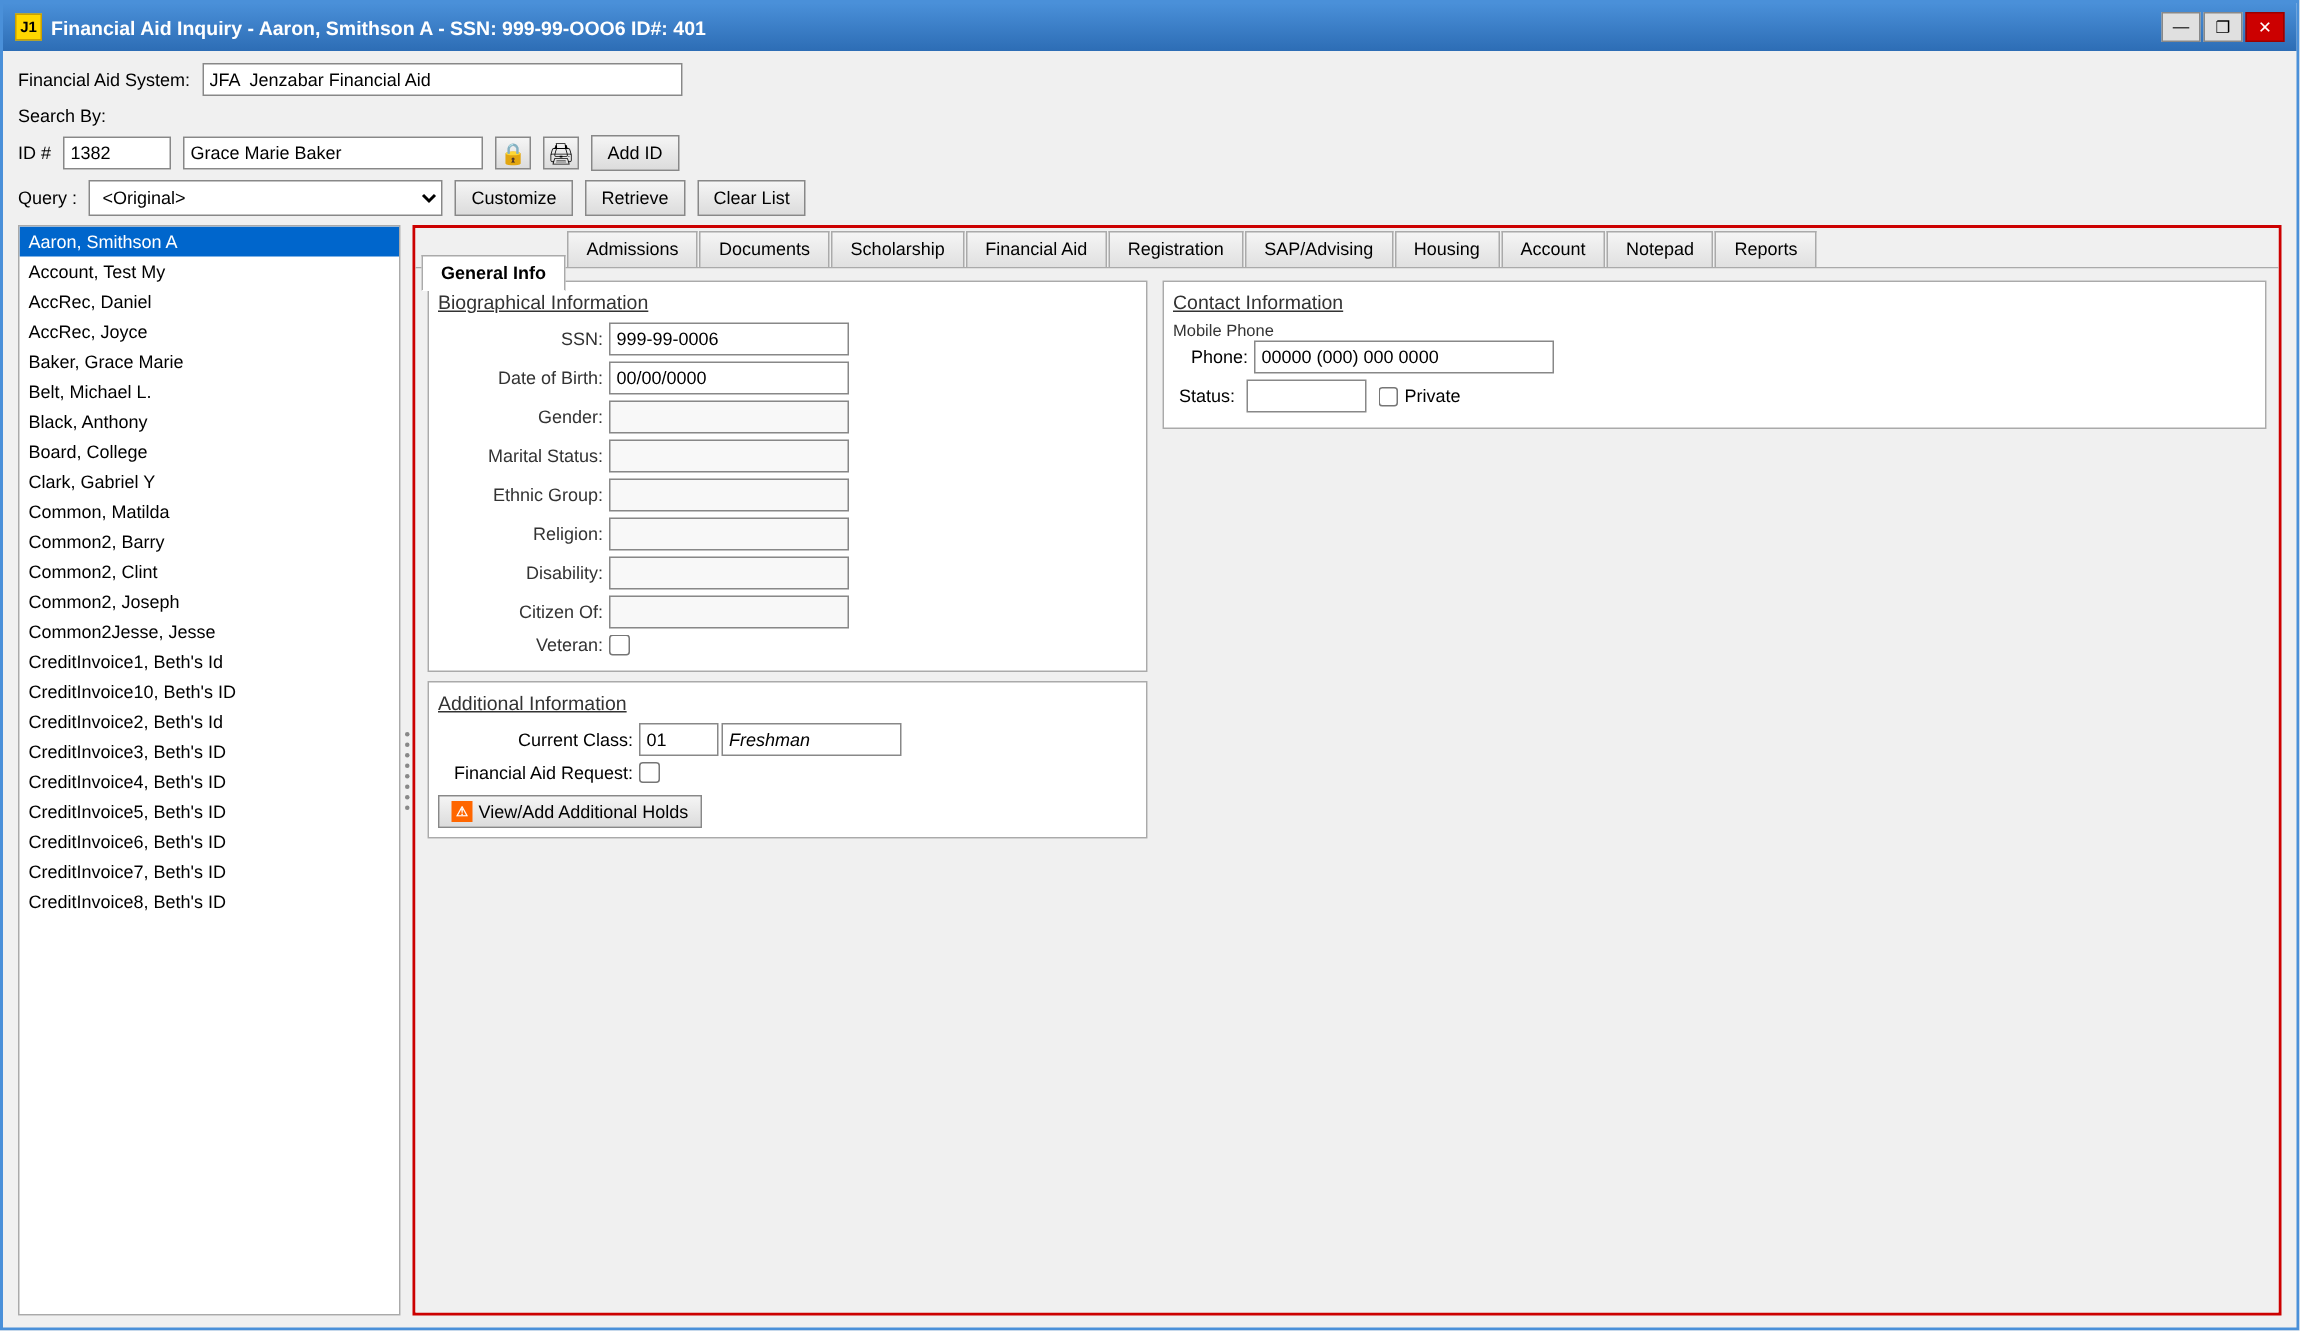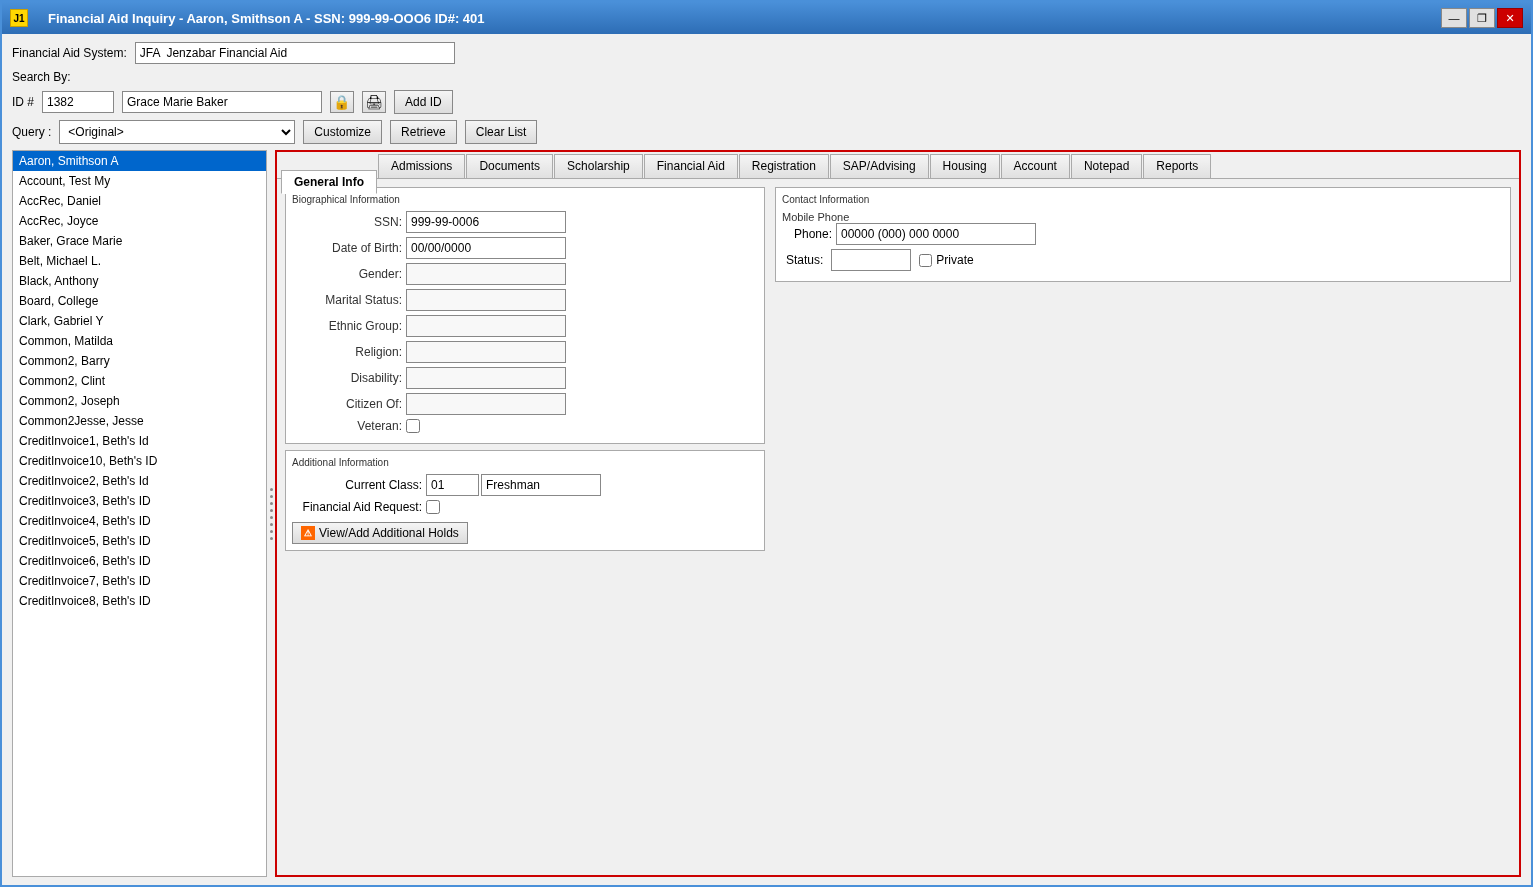--- a/index.html
+++ b/index.html
@@ -22,21 +22,21 @@
       color: white;
       padding: 6px 8px;
       display: flex;
       align-items: center;
       justify-content: space-between;
       height: 32px;
     }
     .title-bar-left {
       display: flex;
       align-items: center;
-      gap: 20px;
+      gap: 6px;
       font-size: 13px;
       font-weight: bold;
     }
     .title-icon {
       width: 18px;
       height: 18px;
       background: #ffd700;
       border: 1px solid #caa000;
       display: flex;
       align-items: center;
@@ -179,24 +179,25 @@
       display: flex;
       gap: 10px;
     }
     .section-box {
       background: white;
       border: 1px solid #aaa;
       padding: 6px;
       margin-bottom: 6px;
     }
     .section-title {
-      font-size: 10px;
+      font-size: 13px;
       font-weight: normal;
       margin-bottom: 6px;
       color: #333;
+      text-decoration: underline;
     }
     .field-row {
       display: flex;
       align-items: center;
       margin-bottom: 4px;
       gap: 4px;
     }
     .field-label {
       width: 110px;
       text-align: right;
@@ -285,21 +286,21 @@
     .add-label {
       width: 130px;
       text-align: right;
       font-size: 12px;
     }
     .class-input-wrapper {
       display: flex;
       gap: 2px;
     }
     .class-code { width: 53px; }
-    .class-name { width: 120px; }
+    .class-name { width: 120px; font-style: italic; }
     .holds-btn {
       display: flex;
       align-items: center;
       gap: 4px;
       border: 1px solid #888;
       background: linear-gradient(to bottom, #f5f5f5, #dcdcdc);
       padding: 3px 8px;
       cursor: pointer;
       font-size: 12px;
       margin-top: 6px;

